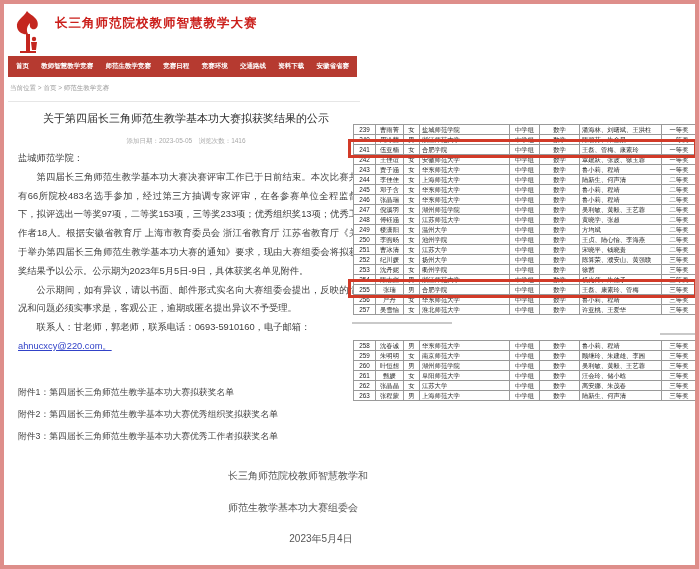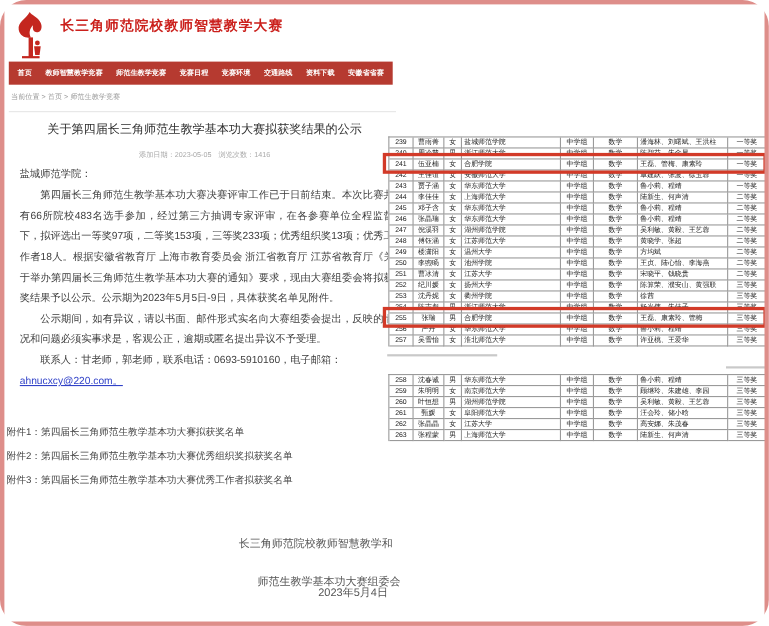--- a/index.html
+++ b/index.html
@@ -1,17 +1,17 @@
 <!DOCTYPE html>
 <html><head>
 <meta charset="utf-8">
 <style>
   html,body{margin:0;padding:0;background:#fff;}
   .screen{position:relative;width:699px;height:569px;background:#fff;overflow:hidden;
-          font-family:"Liberation Sans","DejaVu Sans",sans-serif;border-radius:24px;}
+          font-family:"Liberation Sans","DejaVu Sans",sans-serif;}
   .screen::after{content:"";position:absolute;inset:0;border:4px solid #de8e8a;pointer-events:none;z-index:50;}
 
   
   .logo{position:absolute;left:13px;top:10px;width:34px;height:44px;}
   .brand1{position:absolute;left:55px;top:15px;font-size:12.5px;font-weight:bold;color:#cb201c;letter-spacing:1px;}
   .brand2{position:absolute;left:55px;top:33px;font-size:12.5px;font-weight:bold;color:#cb201c;letter-spacing:1px;}
   .nav{position:absolute;left:8px;top:56px;width:349px;height:21px;background:#b63a30;
        display:flex;align-items:center;justify-content:space-between;padding:0 8px;box-sizing:border-box;}
   .nav span{font-size:6.5px;font-weight:bold;color:#fff;white-space:nowrap;cursor:pointer;}
   .breadcrumb{position:absolute;left:10px;top:84px;font-size:6.5px;color:#999;}
@@ -20,26 +20,26 @@
   .title{position:absolute;left:18px;top:112px;width:336px;text-align:center;
          font-size:11px;font-weight:normal;color:#2e2e2e;line-height:13px;}
   .meta{position:absolute;left:18px;top:137px;width:336px;text-align:center;font-size:6.5px;color:#a9a9a9;}
 
   .bodytext{position:absolute;left:18px;top:149px;width:340px;font-size:9.3px;color:#3d3d3d;
             line-height:18.8px;text-align:justify;}
   .bodytext p{margin:0;text-indent:2em;}
   .bodytext p.noindent{text-indent:0;}
   .emaillink{color:#3142c8;text-decoration:underline;cursor:pointer;}
 
-  .attachments{position:absolute;left:6px;top:381px;width:345px;font-size:8.8px;color:#454545;line-height:22px;}
+  .attachments{position:absolute;left:18px;top:381px;width:345px;font-size:8.8px;color:#454545;line-height:22px;}
   .attachments div{white-space:nowrap;}
 
   .sig{position:absolute;font-size:10px;color:#555;white-space:nowrap;}
-  .sig0{left:217px;top:487px;width:162px;}
-  .sig1{left:228px;top:522px;width:142px;text-align:center;}
+  .sig0{left:217px;top:469px;width:162px;text-align:center;}
+  .sig1{left:228px;top:501px;width:142px;}
   .sig2{left:281px;top:532px;width:80px;text-align:center;}
 
   
   .tbl{position:absolute;left:353px;width:342px;background:#fff;border:1px solid #9a9a9a;border-bottom:none;box-sizing:content-box;}
   .tbl1{top:124px;}
   .tbl2{top:340px;}
   .trow{display:grid;grid-template-columns:22px 28px 16px 90px 30px 40px 82px 34px;height:10px;}
   .tc{border-right:1px solid #9a9a9a;border-bottom:1px solid #9a9a9a;box-sizing:border-box;
       font-size:6.3px;line-height:9px;color:#222;overflow:hidden;white-space:nowrap;padding:0 1px;}
   .tc:last-child{border-right:none;}

